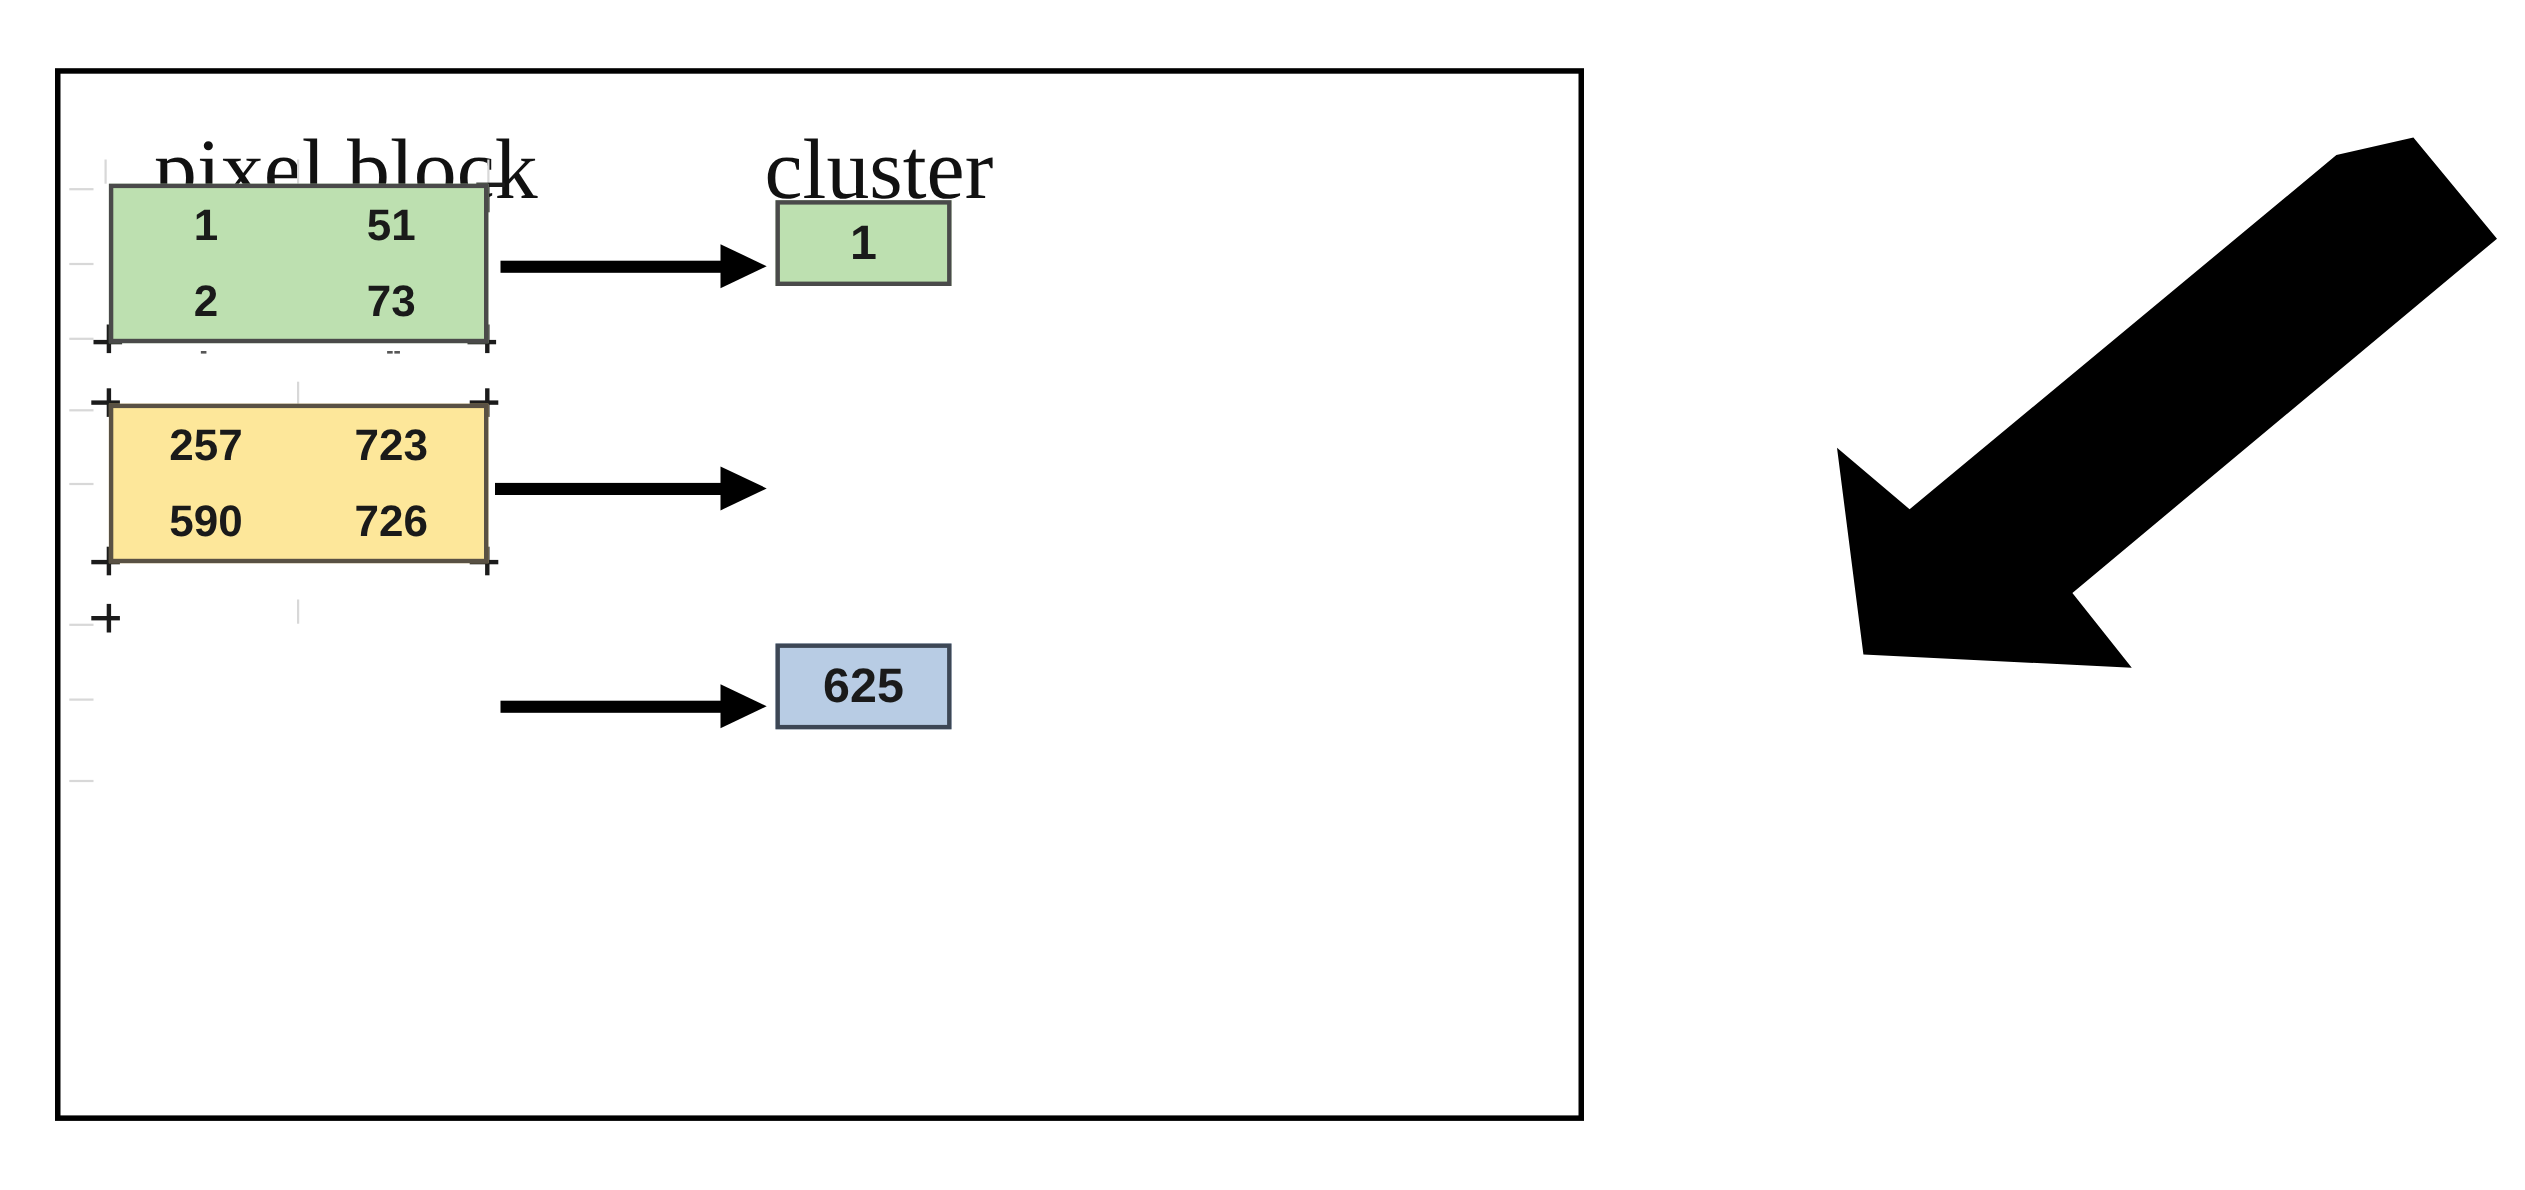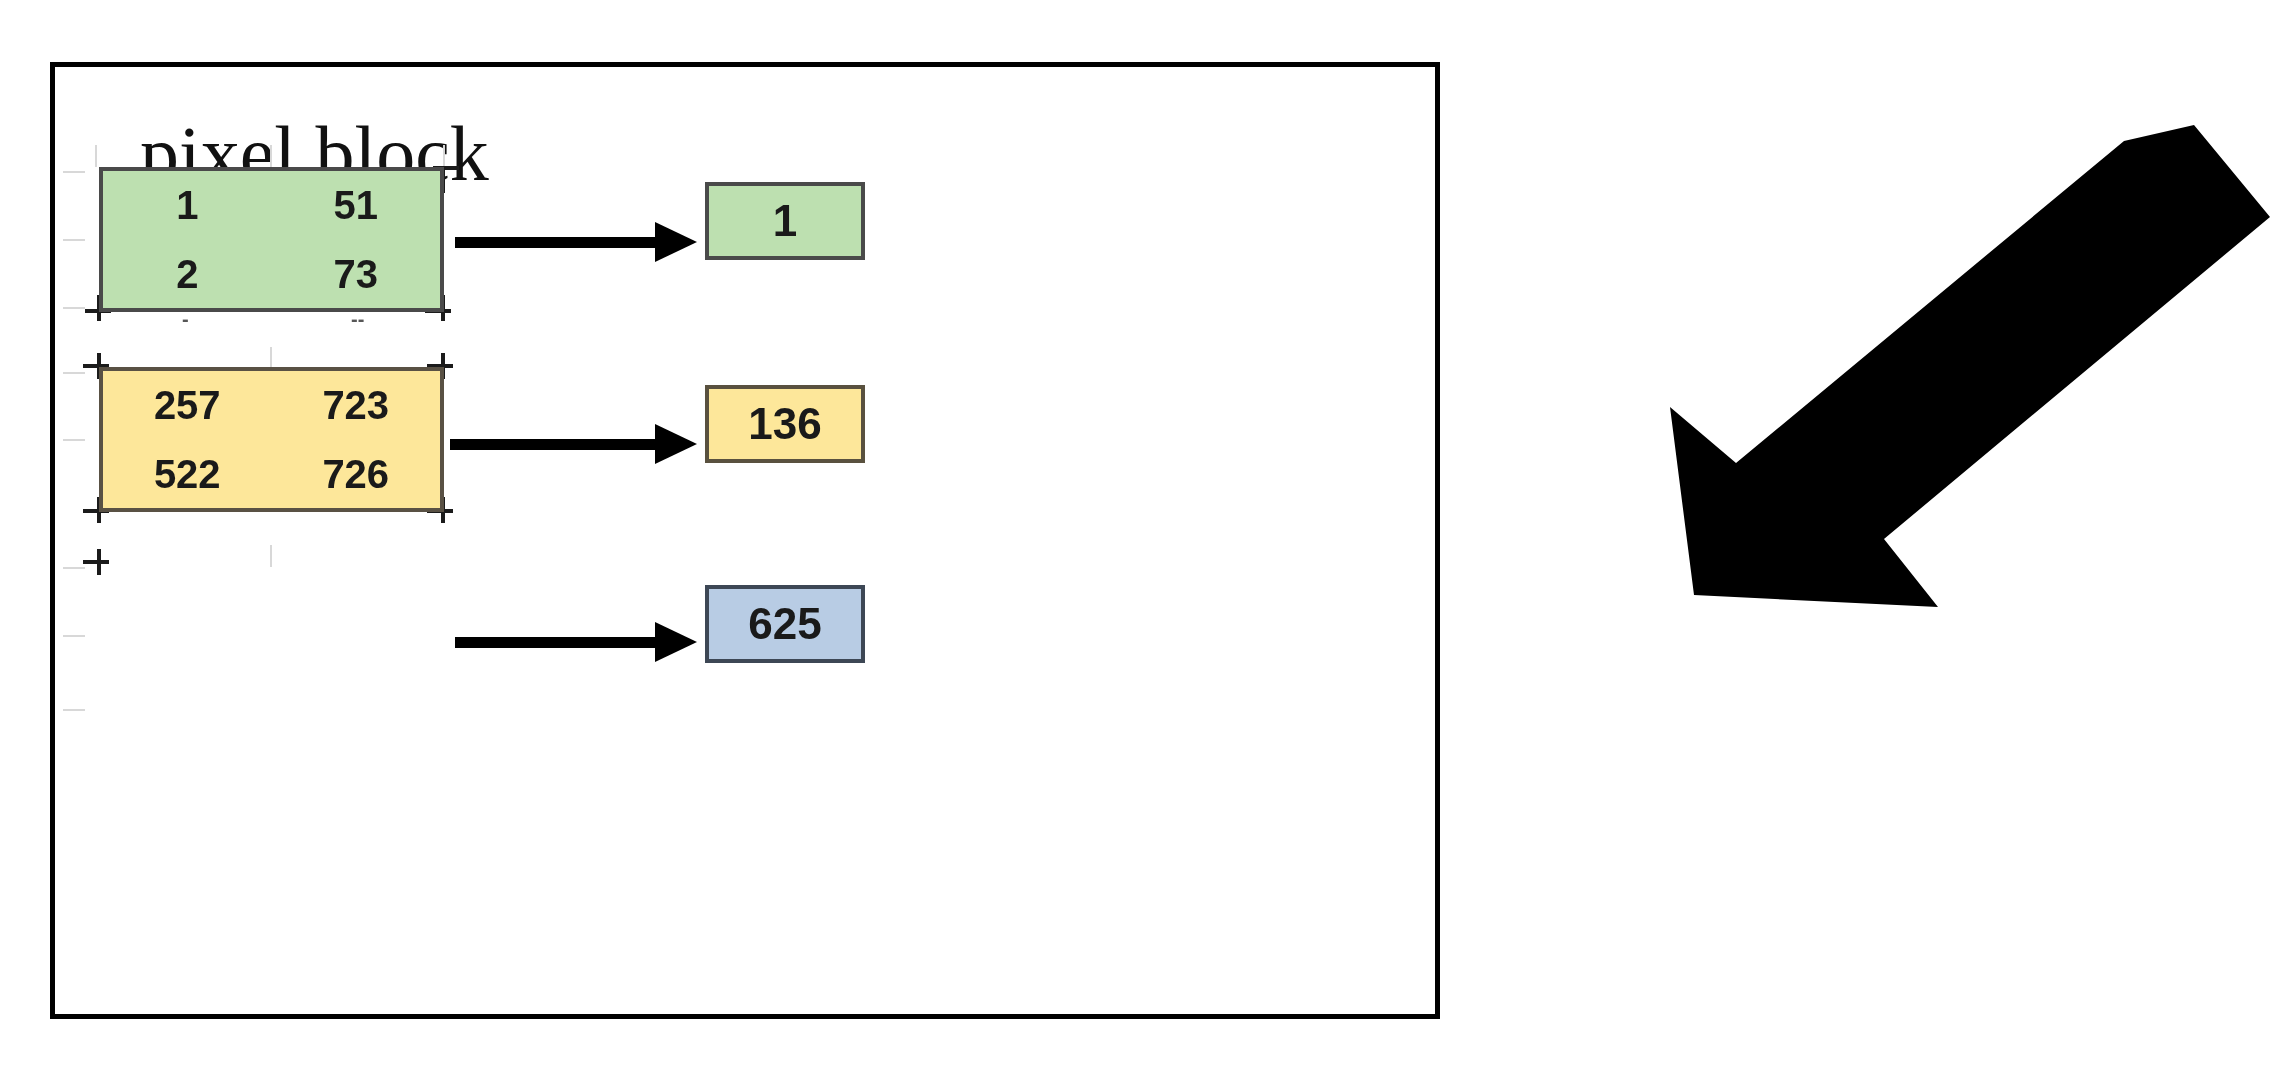--- a/index.html
+++ b/index.html
@@ -192,20 +192,21 @@
   #big-arrow svg { display: block; width: 100%; height: 100%; }
 </style>
 </head>
 <body>
 
 <div id="canvas">
 
   <div id="frame">
 
     <div class="col-heading" id="heading-pixel-block">pixel block</div>
+    <div class="col-heading" id="heading-cluster">cluster</div>
 
     <div class="ghost h" style="left:8px;  top:104px;"></div>
     <div class="ghost h" style="left:8px;  top:172px;"></div>
     <div class="ghost h" style="left:8px;  top:240px;"></div>
     <div class="ghost v" style="left:40px; top:78px;"></div>
     <div class="ghost v" style="left:215px;top:78px;"></div>
     <div class="ghost v" style="left:388px;top:78px;"></div>
     <div class="tick h" style="left:378px; top:99px;"></div>
     <div class="tick v" style="left:386px; top:100px;"></div>
     <div class="tick h" style="left:30px;  top:242px;"></div>
@@ -242,32 +243,29 @@
     <div class="tick v" style="left:42px;  top:286px;"></div>
     <div class="tick v" style="left:386px; top:286px;"></div>
     <div class="tick h" style="left:28px;  top:442px;"></div>
     <div class="tick h" style="left:372px; top:442px;"></div>
     <div class="tick v" style="left:42px;  top:430px;"></div>
     <div class="tick v" style="left:386px; top:430px;"></div>
 
     <div class="pixel-block pb-yellow">
       <span class="cell">257</span>
       <span class="cell">723</span>
-      <span class="cell">522</span>
+      <span class="cell">590</span>
       <span class="cell">726</span>
     </div>
 
     <div class="map-arrow" id="arrow-yellow">
       <div class="shaft"></div>
       <div class="head"></div>
     </div>
 
-    <div class="cluster-box cb-yellow">
-      <span>136</span>
-    </div>
 
     <div class="ghost h" style="left:8px;  top:500px;"></div>
     <div class="ghost h" style="left:8px;  top:568px;"></div>
     <div class="ghost v" style="left:215px;top:478px;"></div>
     <div class="tick h" style="left:28px;  top:493px;"></div>
     <div class="tick v" style="left:42px;  top:482px;"></div>
     <div class="ghost h" style="left:8px;  top:642px;"></div>
 
 
     <div class="map-arrow" id="arrow-blue">

